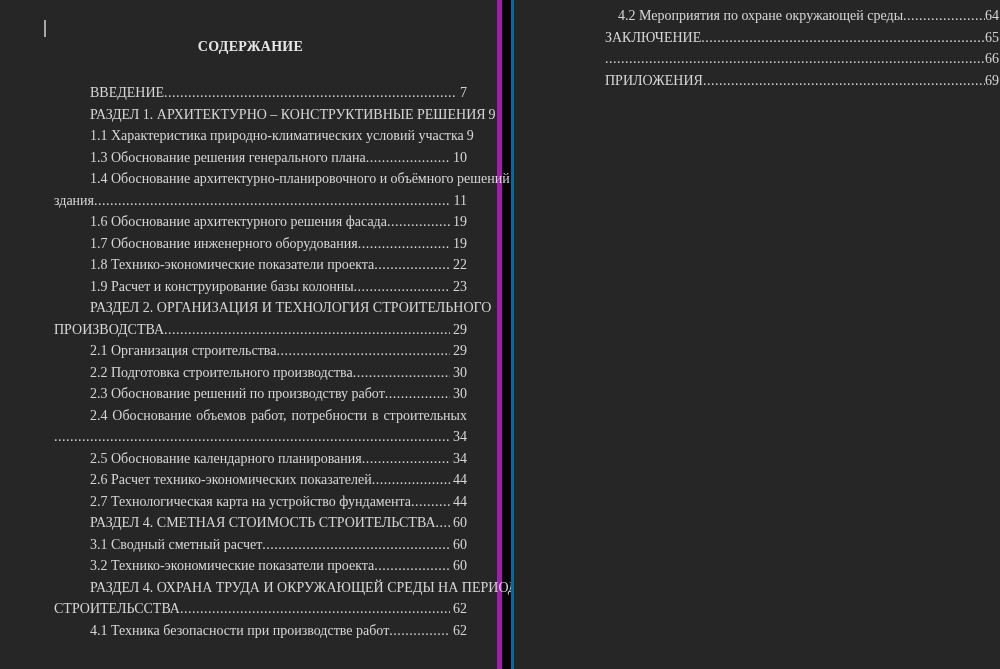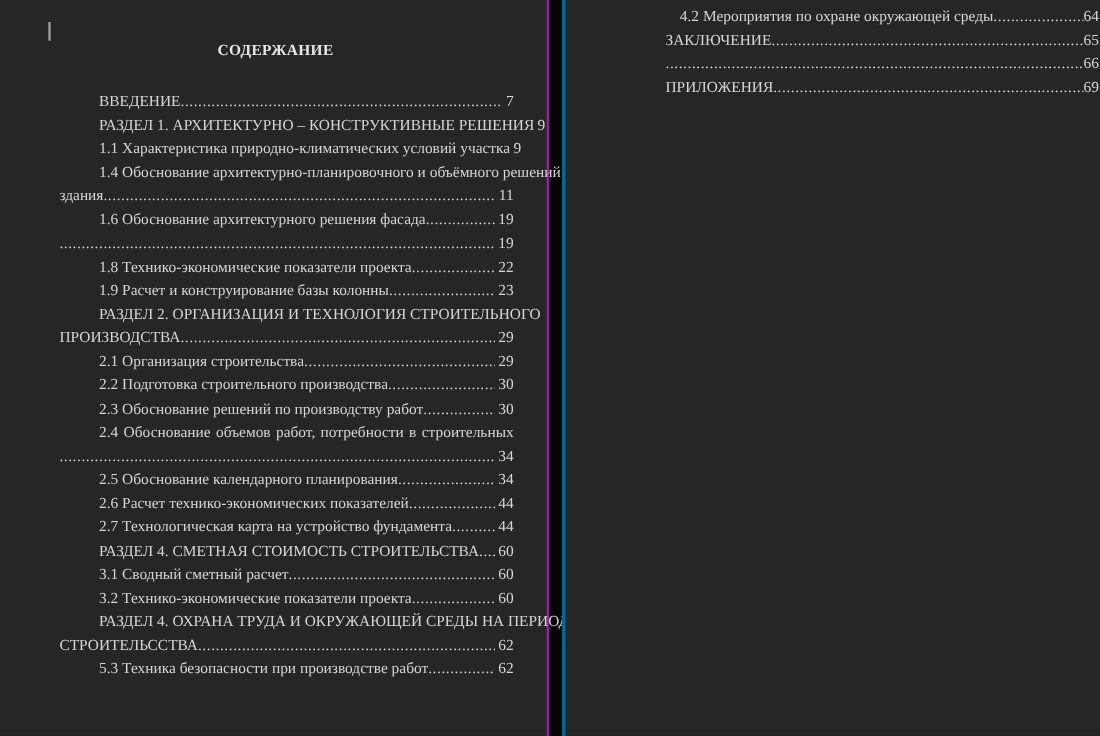--- a/index.html
+++ b/index.html
@@ -16,21 +16,21 @@
     font-family: "Liberation Serif", "DejaVu Serif", serif;
     font-size: 14px;
     color: #d6d6d6;
   }
   .page {
     position: absolute;
     top: 0;
     height: 669px;
     background: #262626;
   }
-  .page-left  { left: 0;    width: 497px; border-right: 2px solid #a21caf; }
+  .page-left  { left: 0;    width: 497px; border-right: 5px solid #a21caf; }
   .page-right { left: 511px; width: 489px; border-left: 3px solid #0369a1; }
   .gutter {
     position: absolute;
     left: 498px; top: 0; width: 13px; height: 669px;
     background: #050505;
   }
   .caret {
     position: absolute;
     left: 44px; top: 20px;
     width: 2px; height: 17px;
@@ -97,32 +97,38 @@
         <div class="row flexrow">
           <span class="t ind">РАЗДЕЛ 1. АРХИТЕКТУРНО – КОНСТРУКТИВНЫЕ РЕШЕНИЯ</span>
           <span class="leader"></span>
           <span class="pg">9</span>
         </div>
         <div class="row flexrow">
           <span class="t ind">1.1 Характеристика природно-климатических условий участка</span>
           <span class="leader"></span>
           <span class="pg">9</span>
         </div>
+        <div class="row flexrow">
+          <span class="t ind">1.3 Обоснование решения генерального плана</span>
+          <span class="leader"></span>
+          <span class="pg">10</span>
+        </div>
         <div class="row just ind">1.4 Обоснование архитектурно-планировочного и объёмного решений</div>
         <div class="row flexrow">
           <span class="t">здания</span>
           <span class="leader"></span>
           <span class="pg">11</span>
         </div>
         <div class="row flexrow">
           <span class="t ind">1.6 Обоснование архитектурного решения фасада</span>
           <span class="leader"></span>
           <span class="pg">19</span>
         </div>
         <div class="row flexrow">
+          <span class="t ind">1.7 Обоснование инженерного оборудования</span>
           <span class="leader"></span>
           <span class="pg">19</span>
         </div>
         <div class="row flexrow">
           <span class="t ind">1.8 Технико-экономические показатели проекта</span>
           <span class="leader"></span>
           <span class="pg">22</span>
         </div>
         <div class="row flexrow">
           <span class="t ind">1.9 Расчет и конструирование базы колонны</span>
@@ -185,21 +191,21 @@
           <span class="leader"></span>
           <span class="pg">60</span>
         </div>
         <div class="row just ind">РАЗДЕЛ 4. ОХРАНА ТРУДА И ОКРУЖАЮЩЕЙ СРЕДЫ НА ПЕРИОД</div>
         <div class="row flexrow">
           <span class="t">СТРОИТЕЛЬССТВА</span>
           <span class="leader"></span>
           <span class="pg">62</span>
         </div>
         <div class="row flexrow">
-          <span class="t ind">5.3 Техника безопасности при производстве работ</span>
+          <span class="t ind">4.1 Техника безопасности при производстве работ</span>
           <span class="leader"></span>
           <span class="pg">62</span>
         </div>
       </div>
   </div>
 
   <div class="page page-right">
     <div class="toc toc-right">
         <div class="row flexrow">
           <span class="t ind">4.2 Мероприятия по охране окружающей среды</span>

